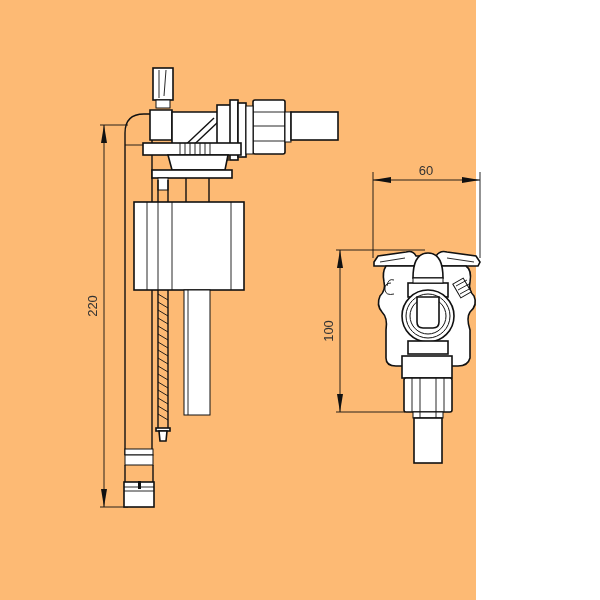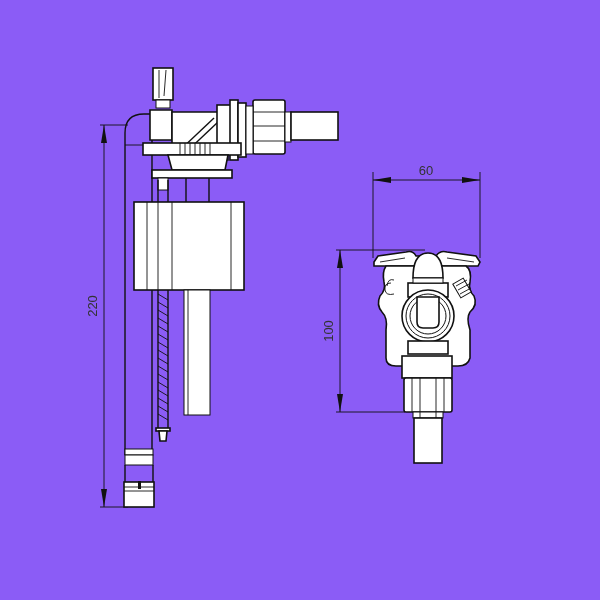--- a/index.html
+++ b/index.html
@@ -1,17 +1,17 @@
 <!DOCTYPE html>
 <html><head>
   <meta charset="utf-8">
   <style>
     html, body { margin: 0; padding: 0; background: #ffffff; }
     body { width: 600px; height: 600px; overflow: hidden; }
-    #canvas { position: relative; width: 600px; height: 600px; background: #8b5cf6; }
+    #canvas { position: relative; width: 476px; height: 600px; background: #fdba74; }
     svg { position: absolute; left: 0; top: 0; }
     .dim-label { font-family: "Liberation Sans", "DejaVu Sans", sans-serif; font-size: 13px; fill: #333333; }
     .ln { stroke: #111111; stroke-width: 1.4; fill: none; }
     .lnt { stroke: #111111; stroke-width: 0.9; fill: none; }
     .fw { fill: #ffffff; stroke: #111111; stroke-width: 1.6; }
     .fwt { fill: #ffffff; stroke: #111111; stroke-width: 1; }
     .arrow { fill: #111111; }
   </style>
 </head>
 <body>

